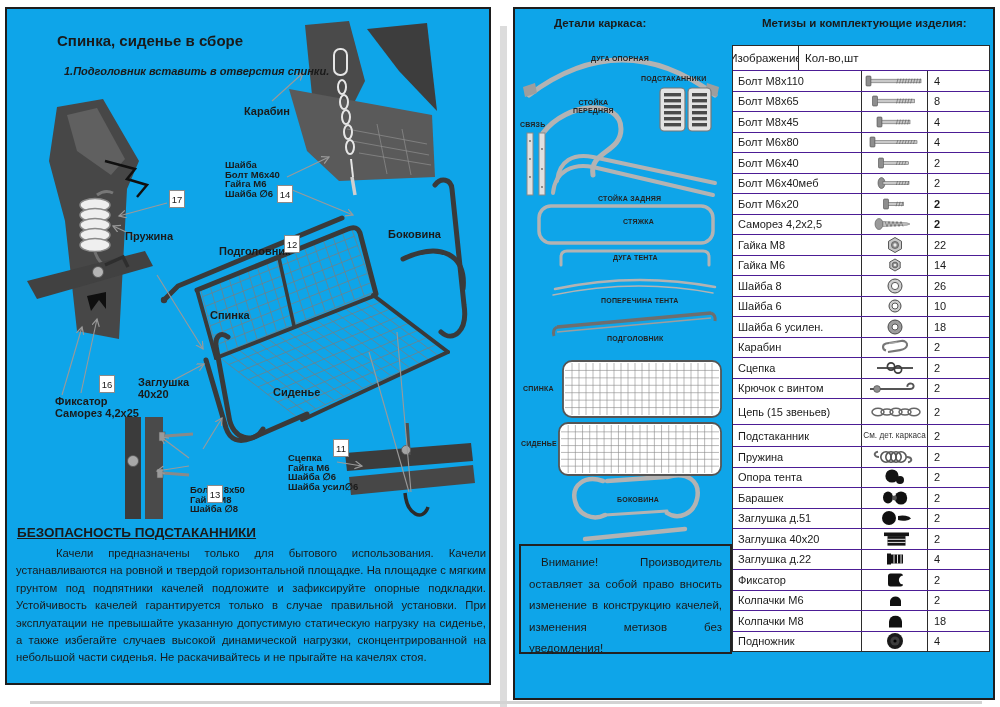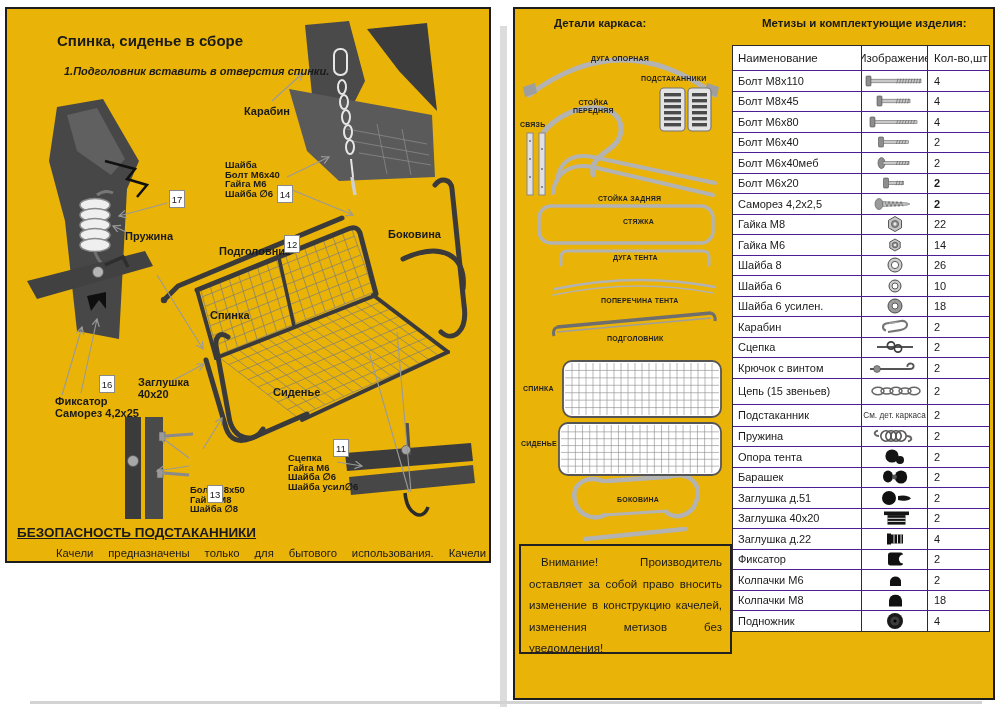--- a/index.html
+++ b/index.html
@@ -1,20 +1,20 @@
 <!DOCTYPE html>
 <html><head>
 <meta charset="utf-8">
 <style>
   html,body{margin:0;padding:0;background:#fff;}
   #stage{position:relative;width:1000px;height:707px;background:#fff;overflow:hidden;
          font-family:"Liberation Sans",sans-serif;color:#1a1a1a;}
   .abs{position:absolute;}
-  .page{position:absolute;background:#eab308;border:2px solid #1d1d1d;box-sizing:border-box;overflow:hidden;text-decoration:underline;}
-  #page-left{left:5px;top:7px;width:486px;height:556px;}
+  .page{position:absolute;background:#0ea5e9;border:2px solid #1d1d1d;box-sizing:border-box;overflow:hidden;text-decoration:underline;}
+  #page-left{left:5px;top:7px;width:486px;height:678px;}
   #page-right{left:513px;top:7px;width:482px;height:693px;}
   .gutter-v{left:500px;top:26px;width:7px;height:681px;background:#dcdcdc;}
   .gutter-h{left:30px;top:701px;width:952px;height:3px;background:#d3d3d3;}
 
   
   .lp-title{left:50px;top:23px;font-size:15px;font-weight:bold;}
   .lp-instr{left:57px;top:55px;font-size:11px;font-weight:bold;font-style:italic;line-height:15px;}
   .safety-head{left:10px;top:516px;font-size:13.5px;font-weight:bold;text-decoration:underline;}
   .safety-body{left:9px;top:536px;width:470px;font-size:11.3px;line-height:17.4px;
                text-align:justify;text-indent:40px;}
@@ -453,21 +453,20 @@
         </div>
         <div class="flabel" style="left: 102px; top: 487px;">
           <div>БОКОВИНА</div>
         </div>
       </div>
 
     <div class="abs warnbox">Внимание! Производитель оставляет за собой право вносить изменение в конструкцию качелей, изменения метизов без уведомления!</div>
 
     <div class="abs" id="hw-table">
       <div class="t-row hdr">
-        <div class="c-name">Наименование</div>
         <div class="c-img">Изображение</div>
         <div class="c-qty">Кол-во,шт</div>
       </div>
     <div class="t-row">
           <div class="c-name">Болт М8х110</div>
           <div class="c-img">
             <svg width="60" height="18" viewBox="0 0 60 18">
               <rect x="1" y="4" width="5" height="10" rx="1" fill="#8e8e8e" stroke="#4a4a4a" stroke-width="0.6"></rect>
               <rect x="6" y="7.2" width="50" height="3.6" fill="#c9c9c9" stroke="#666" stroke-width="0.6"></rect>
               <line x1="33" y1="6.6000000000000005" x2="31.8" y2="11.4" stroke="#555" stroke-width="0.6"></line>
@@ -477,20 +476,36 @@
               <line x1="44.19999999999999" y1="6.6000000000000005" x2="42.999999999999986" y2="11.4" stroke="#555" stroke-width="0.6"></line>
               <line x1="46.999999999999986" y1="6.6000000000000005" x2="45.79999999999998" y2="11.4" stroke="#555" stroke-width="0.6"></line>
               <line x1="49.79999999999998" y1="6.6000000000000005" x2="48.59999999999998" y2="11.4" stroke="#555" stroke-width="0.6"></line>
               <line x1="52.59999999999998" y1="6.6000000000000005" x2="51.39999999999998" y2="11.4" stroke="#555" stroke-width="0.6"></line>
               <line x1="55.39999999999998" y1="6.6000000000000005" x2="54.199999999999974" y2="11.4" stroke="#555" stroke-width="0.6"></line>
             </svg>
           </div>
           <div class="c-qty">4</div>
         </div>
         <div class="t-row">
+          <div class="c-name">Болт М8х65</div>
+          <div class="c-img">
+            <svg width="60" height="18" viewBox="0 0 60 18">
+              <rect x="7.5" y="4" width="5" height="10" rx="1" fill="#8e8e8e" stroke="#4a4a4a" stroke-width="0.6"></rect>
+              <rect x="12.5" y="7.2" width="37" height="3.6" fill="#c9c9c9" stroke="#666" stroke-width="0.6"></rect>
+              <line x1="32.74" y1="6.6000000000000005" x2="31.540000000000003" y2="11.4" stroke="#555" stroke-width="0.6"></line>
+              <line x1="35.54" y1="6.6000000000000005" x2="34.339999999999996" y2="11.4" stroke="#555" stroke-width="0.6"></line>
+              <line x1="38.339999999999996" y1="6.6000000000000005" x2="37.13999999999999" y2="11.4" stroke="#555" stroke-width="0.6"></line>
+              <line x1="41.13999999999999" y1="6.6000000000000005" x2="39.93999999999999" y2="11.4" stroke="#555" stroke-width="0.6"></line>
+              <line x1="43.93999999999999" y1="6.6000000000000005" x2="42.73999999999999" y2="11.4" stroke="#555" stroke-width="0.6"></line>
+              <line x1="46.73999999999999" y1="6.6000000000000005" x2="45.539999999999985" y2="11.4" stroke="#555" stroke-width="0.6"></line>
+            </svg>
+          </div>
+          <div class="c-qty">8</div>
+        </div>
+        <div class="t-row">
           <div class="c-name">Болт М8х45</div>
           <div class="c-img">
             <svg width="60" height="18" viewBox="0 0 60 18">
               <rect x="12" y="4" width="5" height="10" rx="1" fill="#8e8e8e" stroke="#4a4a4a" stroke-width="0.6"></rect>
               <rect x="17" y="7.2" width="28" height="3.6" fill="#c9c9c9" stroke="#666" stroke-width="0.6"></rect>
               <line x1="32.56" y1="6.6000000000000005" x2="31.360000000000003" y2="11.4" stroke="#555" stroke-width="0.6"></line>
               <line x1="35.36" y1="6.6000000000000005" x2="34.16" y2="11.4" stroke="#555" stroke-width="0.6"></line>
               <line x1="38.16" y1="6.6000000000000005" x2="36.959999999999994" y2="11.4" stroke="#555" stroke-width="0.6"></line>
               <line x1="40.959999999999994" y1="6.6000000000000005" x2="39.75999999999999" y2="11.4" stroke="#555" stroke-width="0.6"></line>
               <line x1="43.75999999999999" y1="6.6000000000000005" x2="42.55999999999999" y2="11.4" stroke="#555" stroke-width="0.6"></line>

